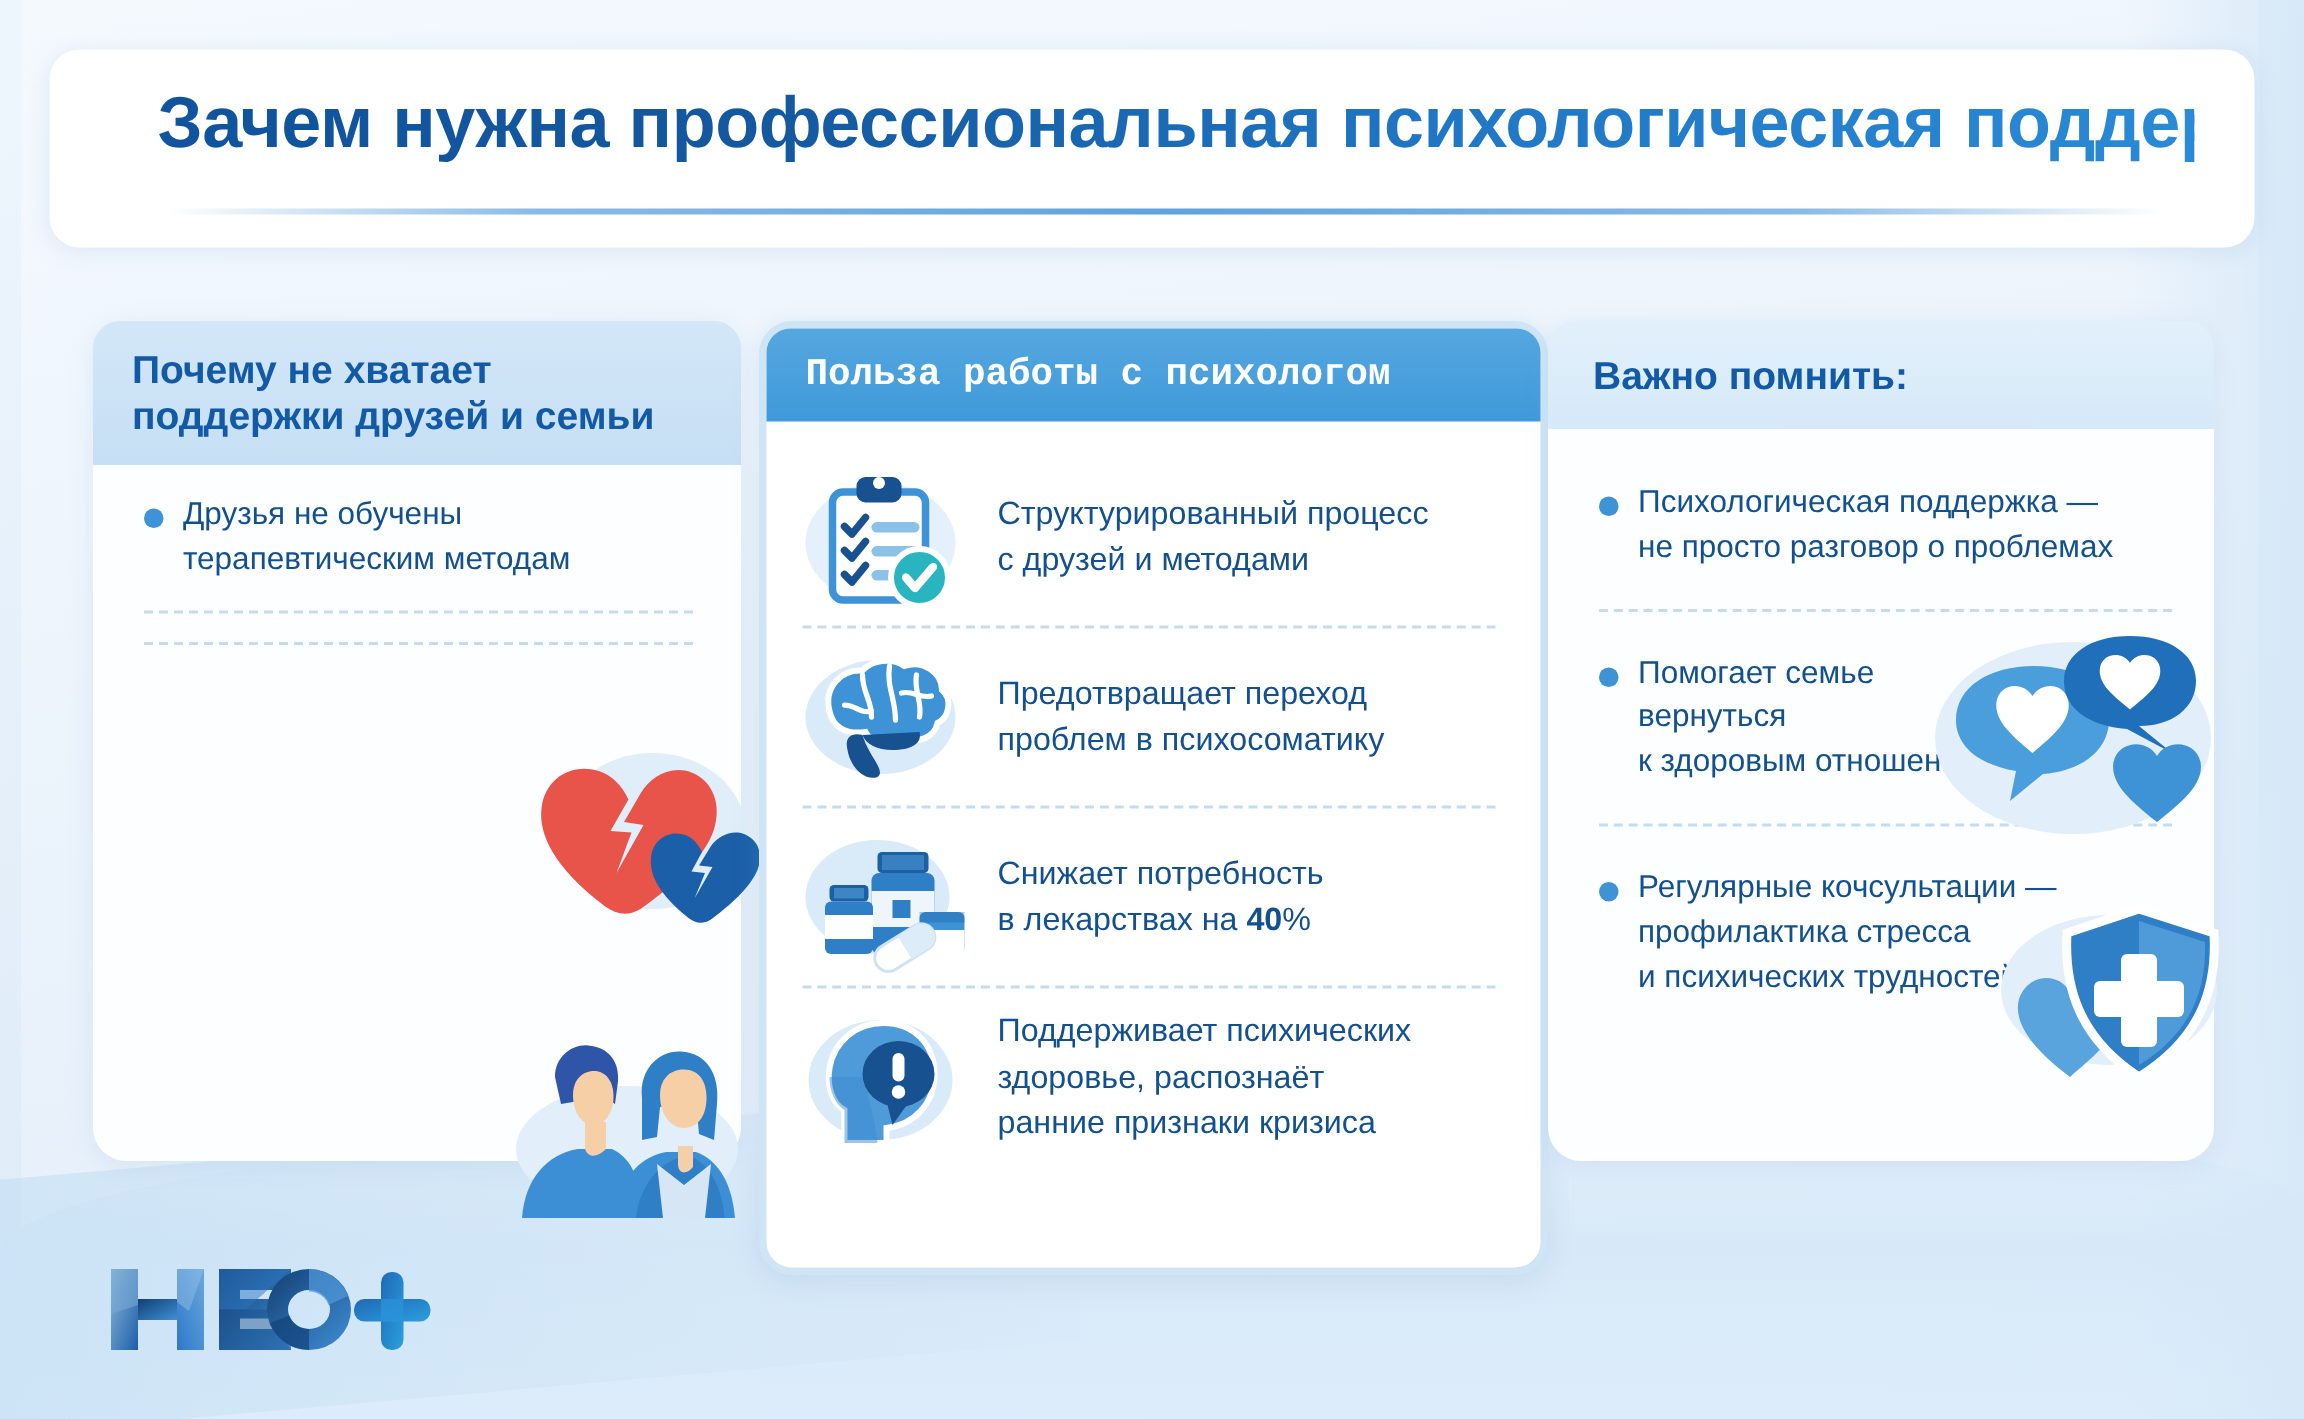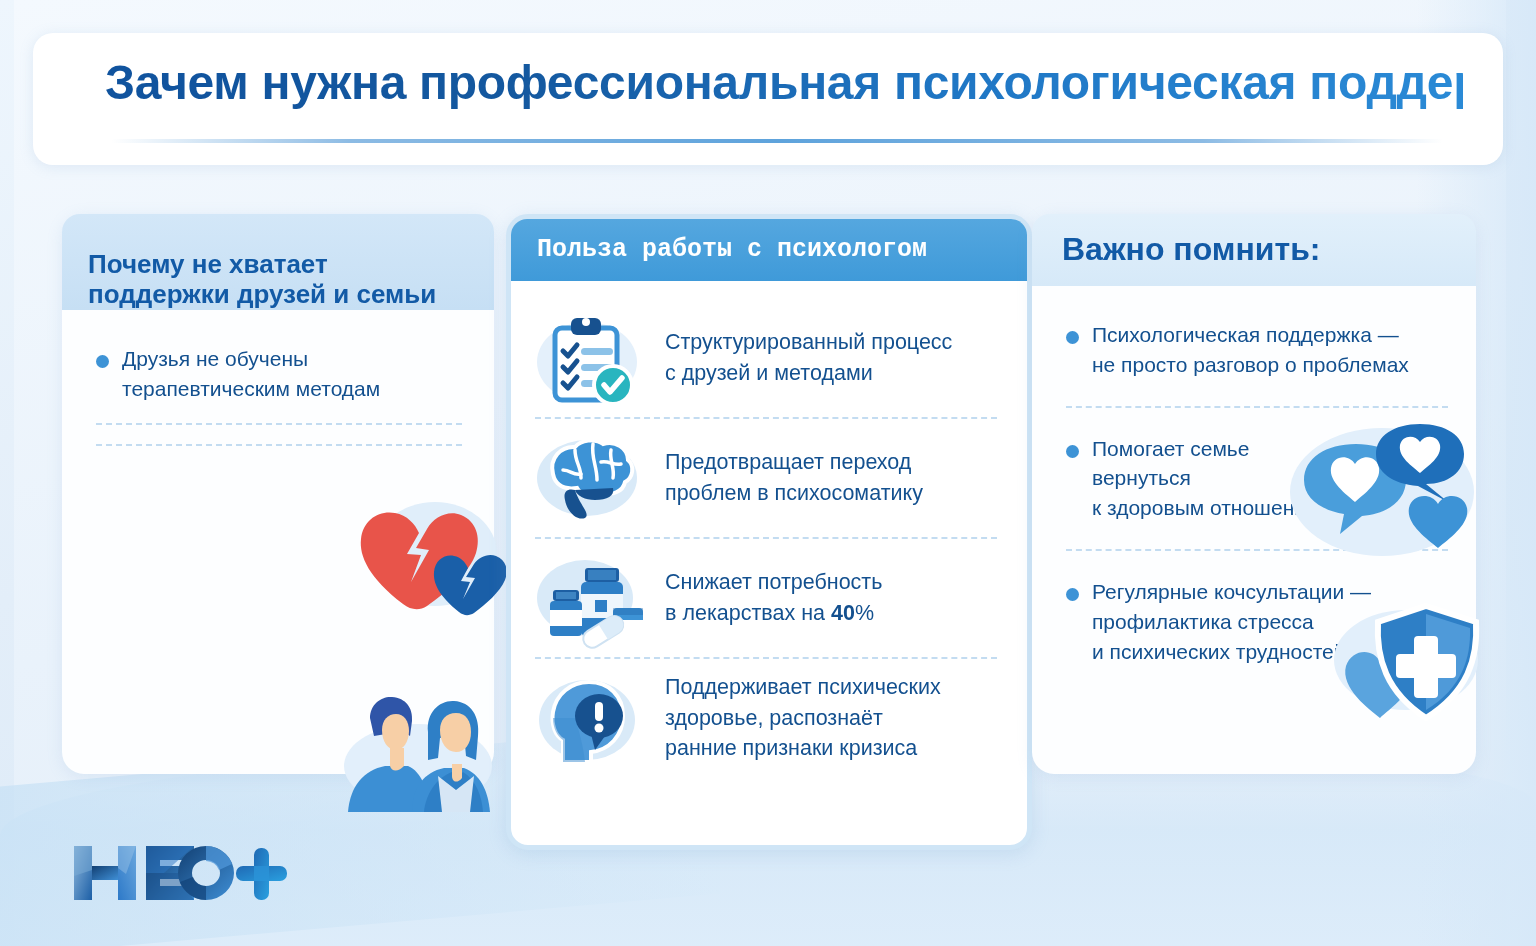--- a/index.html
+++ b/index.html
@@ -45,33 +45,33 @@
     box-shadow:0 3px 16px rgba(130,170,210,.16);}
   .card.mid{left:506px;top:214px;width:516px;height:626px;
     background:#ffffff;border:5px solid #cfe5f6;
     box-shadow:0 4px 18px rgba(120,165,210,.20);}
   .card.right{left:1032px;top:214px;width:444px;height:560px;
     box-shadow:0 3px 16px rgba(130,170,210,.16);}
 
   .cardhead{position:absolute;left:0;right:0;top:0;border-radius:18px 18px 0 0;
     display:flex;align-items:center;box-sizing:border-box;}
   .card.left .cardhead{height:96px;padding:0 26px;
-    background:linear-gradient(180deg,#d3e7f8 0%,#c6dff4 100%);align-items:flex-end;}
+    background:linear-gradient(180deg,#d3e7f8 0%,#c6dff4 100%);}
   .card.mid .cardhead{height:62px;padding:0 26px;border-radius:16px 16px 0 0;
     background:linear-gradient(180deg,#55a7df 0%,#3f9ad9 100%);}
   .card.right .cardhead{height:72px;padding:0 30px;
     background:linear-gradient(180deg,#e2f0fb 0%,#d6e9f8 100%);}
 
   .cardhead-text{font-weight:bold;line-height:1.18;}
   .card.left .cardhead-text{font-size:26px;color:#125aa6;}
   .card.mid .cardhead-text{font-size:25px;color:#ffffff;font-family:Liberation Mono, monospace;}
-  .card.right .cardhead-text{font-size:32px;color:#125aa6;}
+  .card.right .cardhead-text{font-size:26px;color:#125aa6;}
 
   .cardbody{position:absolute;left:0;right:0;bottom:0;}
-  .card.left .cardbody{top:96px;}
+  .card.left .cardbody{top:80px;}
   .card.mid .cardbody{top:62px;border-radius:20px;}
   .card.right .cardbody{top:72px;}
 
   
   .bullets{position:relative;padding:34px 26px 0 30px;}
   .bullet-item{position:relative;padding-left:30px;}
   .bullet-dot{position:absolute;left:4px;top:11px;width:13px;height:13px;border-radius:50%;
     background:#3d93d6;}
   .bullet-text{font-size:21px;line-height:1.42;color:#13508f;font-weight:500;}
   .bullet-text .ln{display:block;}

